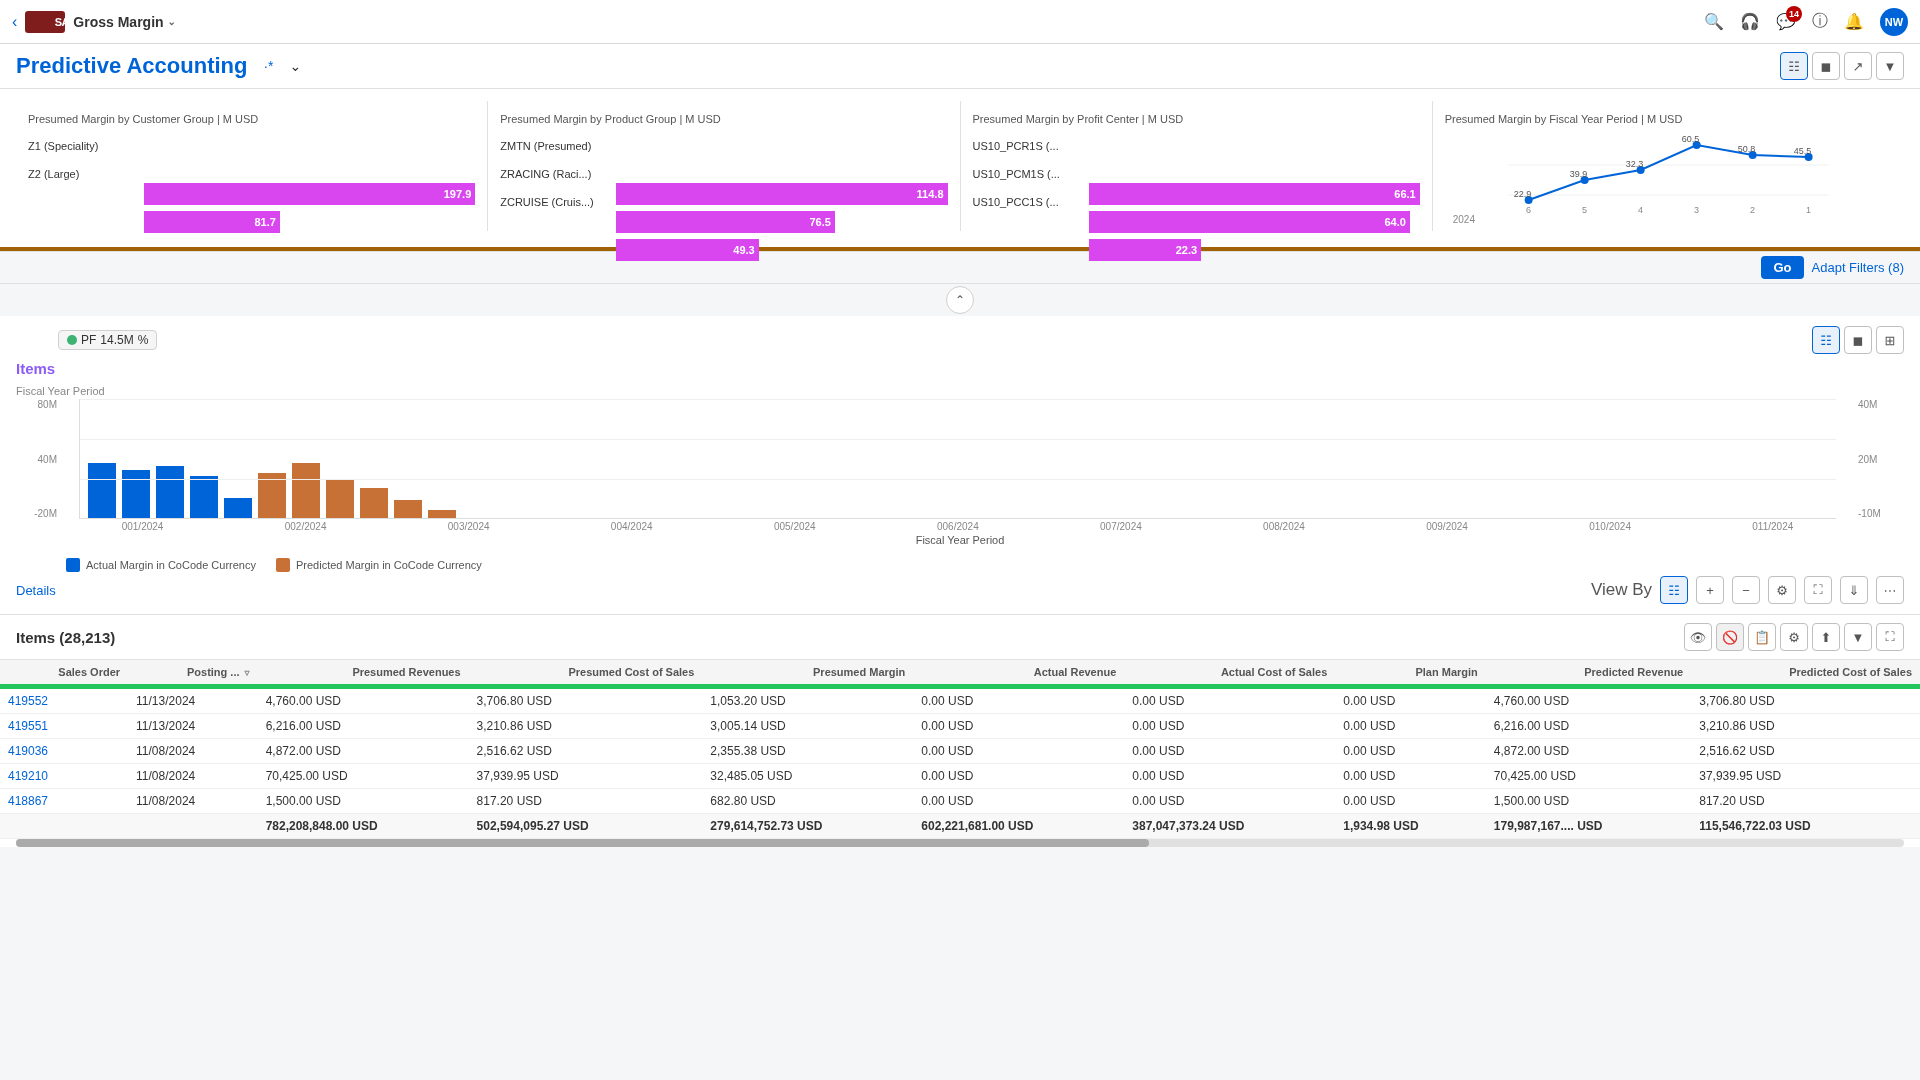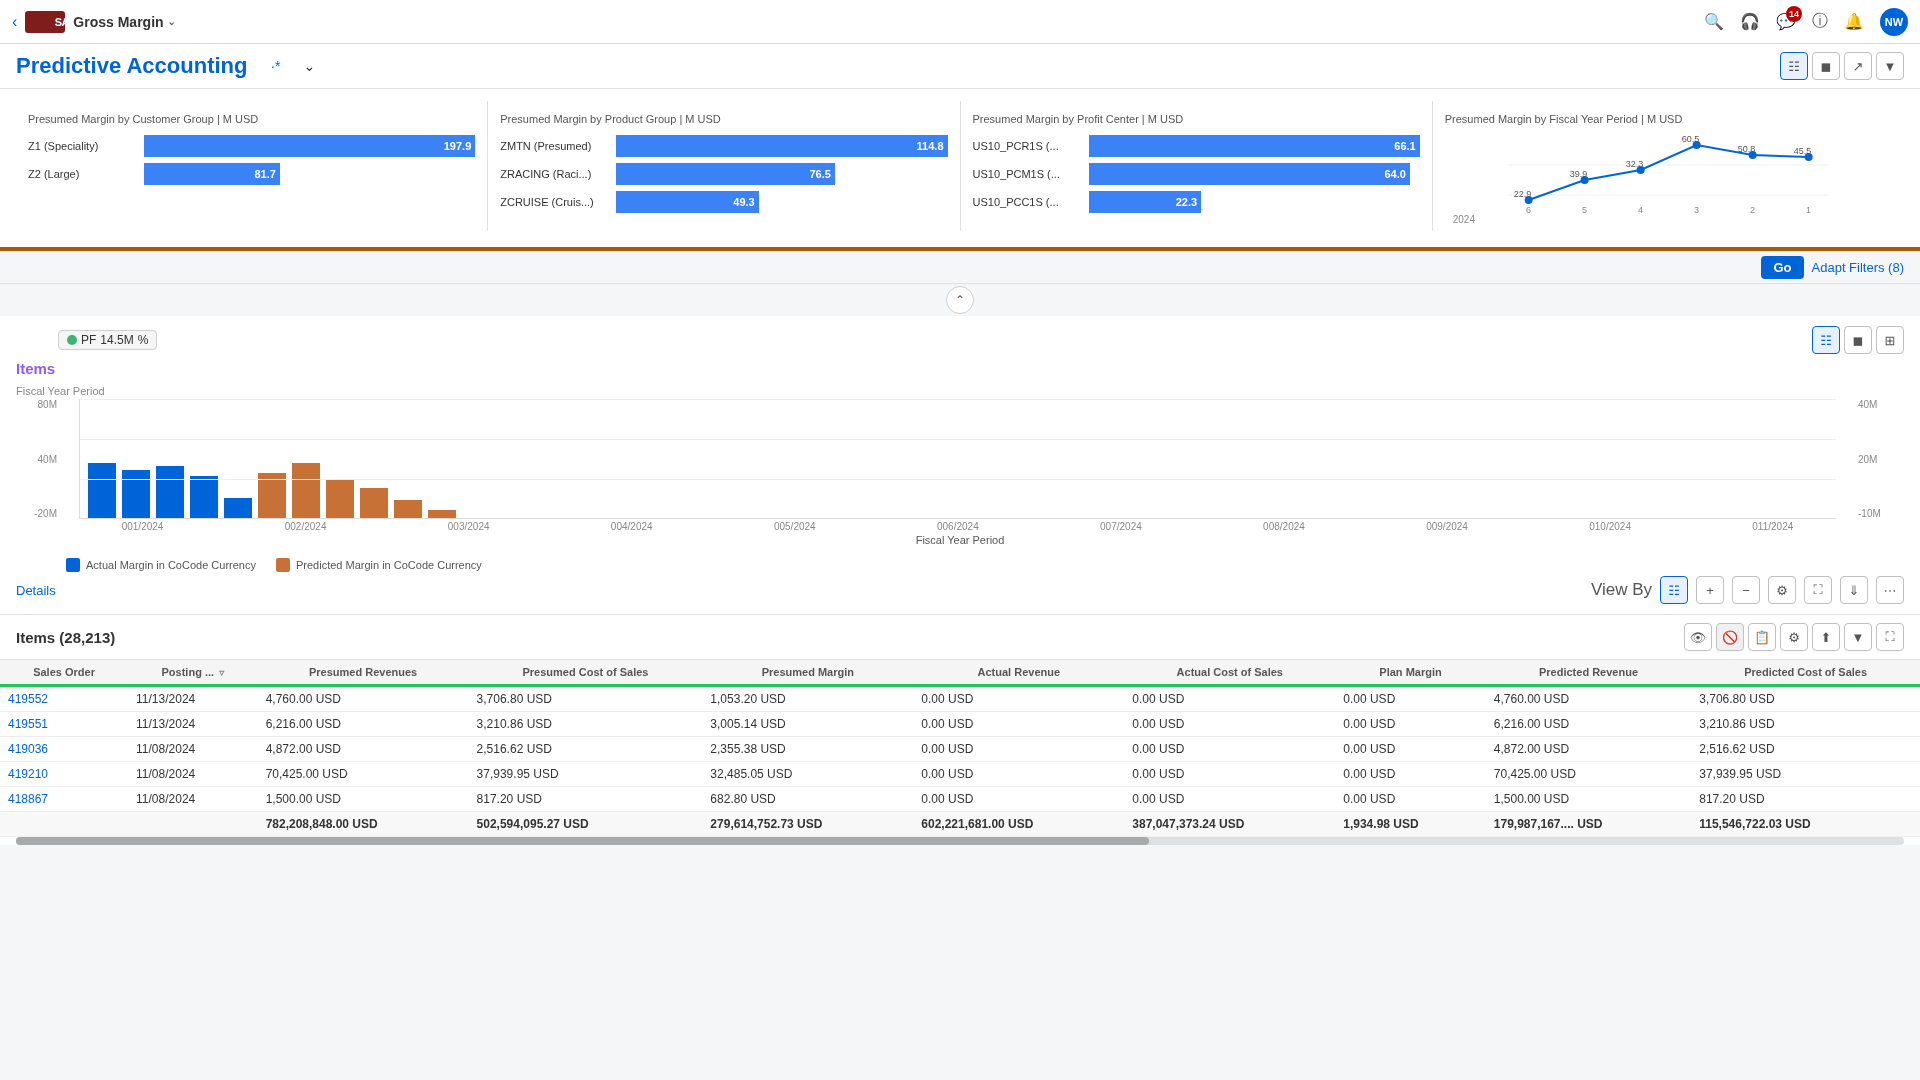--- a/index.html
+++ b/index.html
@@ -14,36 +14,36 @@
     .breadcrumb-title { font-size: 14px; font-weight: 600; color: #333; display: flex; align-items: center; gap: 4px; }
     .breadcrumb-title .dropdown-arrow { font-size: 10px; color: #666; }
     .header-spacer { flex: 1; }
     .header-icons { display: flex; align-items: center; gap: 16px; }
     .header-icon { font-size: 16px; color: #555; cursor: pointer; position: relative; }
     .badge { position: absolute; top: -6px; right: -6px; background: #bb0000; color: #fff; border-radius: 50%; width: 16px; height: 16px; font-size: 9px; display: flex; align-items: center; justify-content: center; font-weight: 700; }
     .avatar { width: 28px; height: 28px; background: #0064d9; border-radius: 50%; display: flex; align-items: center; justify-content: center; color: #fff; font-size: 11px; font-weight: 700; cursor: pointer; }
 
     
     .sub-header { background: #fff; padding: 8px 16px; display: flex; align-items: center; justify-content: space-between; border-bottom: 1px solid #e0e0e0; }
-    .sub-header-left { display: flex; align-items: center; gap: 23px; }
+    .sub-header-left { display: flex; align-items: center; gap: 16px; }
     .app-title { font-size: 22px; font-weight: 700; color: #0064d9; }
     .app-title-star { font-size: 14px; color: #0064d9; }
     .sub-header-icons { display: flex; gap: 4px; }
     .sub-icon-btn { width: 28px; height: 28px; border: 1px solid #c0c0c0; border-radius: 4px; background: #fff; cursor: pointer; display: flex; align-items: center; justify-content: center; font-size: 13px; color: #555; }
     .sub-icon-btn.active { background: #e8f0fa; border-color: #0064d9; }
 
     
     .kpi-section { background: #fff; padding: 12px 16px 16px; border-bottom: 4px solid #a16207; }
     .kpi-grid { display: grid; grid-template-columns: 1fr 1fr 1fr 1fr; gap: 1px; background: #e0e0e0; }
     .kpi-panel { background: #fff; padding: 12px; }
     .kpi-title { font-size: 11px; color: #555; margin-bottom: 10px; }
     .kpi-bar-row { display: flex; align-items: center; margin-bottom: 6px; gap: 6px; }
     .kpi-label { font-size: 11px; color: #333; width: 110px; overflow: hidden; text-overflow: ellipsis; white-space: nowrap; }
     .kpi-bar-wrap { flex: 1; position: relative; height: 22px; }
-    .kpi-bar { height: 22px; background: #3b82f6; display: flex; align-items: center; justify-content: flex-end; padding-right: 4px; }
+    .kpi-bar { height: 22px; background: #d946ef; display: flex; align-items: center; justify-content: flex-end; padding-right: 4px; margin-top: 48px; }
     .kpi-bar-value { font-size: 11px; color: #fff; font-weight: 700; }
 
     
     .kpi-line-panel { background: #fff; padding: 12px; }
     .go-btn { background: #0064d9; color: #fff; border: none; border-radius: 4px; padding: 4px 12px; font-size: 13px; cursor: pointer; font-weight: 600; }
     .adapt-link { color: #0064d9; font-size: 13px; cursor: pointer; }
     .separator-bar { background: #fff; border: 1px solid #d0d0d0; border-radius: 50%; width: 28px; height: 28px; display: flex; align-items: center; justify-content: center; cursor: pointer; font-size: 12px; color: #555; }
 
     
     .items-section { background: #fff; padding: 10px 16px; }
@@ -68,21 +68,21 @@
     
     .table-section { background: #fff; border-top: 1px solid #e0e0e0; }
     .table-header-row { display: flex; align-items: center; justify-content: space-between; padding: 8px 16px; border-bottom: 1px solid #e0e0e0; gap: 9px; }
     .table-title { font-size: 15px; font-weight: 700; }
     .table-icons { display: flex; gap: 4px; align-items: center; }
     .tbl-icon { width: 28px; height: 28px; border: 1px solid #c0c0c0; border-radius: 4px; background: #fff; cursor: pointer; display: flex; align-items: center; justify-content: center; font-size: 13px; color: #555; }
     .tbl-icon.active-del { background: #f0f0f0; }
 
     table { width: 100%; border-collapse: collapse; font-size: 12px; }
     thead tr { background: #f5f5f5; }
-    th { padding: 6px 8px; text-align: center; font-weight: 600; color: #555; border-bottom: 3px solid #22c55e; white-space: nowrap; font-size: 11px; }
+    th { padding: 6px 8px; text-align: right; font-weight: 600; color: #555; border-bottom: 5px solid #22c55e; white-space: nowrap; font-size: 11px; }
     td { padding: 5px 8px; border-bottom: 1px solid #efefef; white-space: nowrap; }
     td.link { color: #0064d9; cursor: pointer; }
     .total-row td { font-weight: 600; background: #f8f8f8; }
     .table-wrap { position: relative; overflow: hidden; }
 
     .items-label-row { font-size: 11px; color: #888; padding: 0 0 2px 0; }
 
     .sort-icon { font-size: 10px; color: #888; margin-left: 2px; }
     .scrollbar-h { height: 8px; background: #e0e0e0; margin: 0 16px; border-radius: 4px; position: relative; }
     .scrollbar-h-thumb { height: 8px; background: #aaa; border-radius: 4px; width: 60%; position: absolute; left: 0; }

